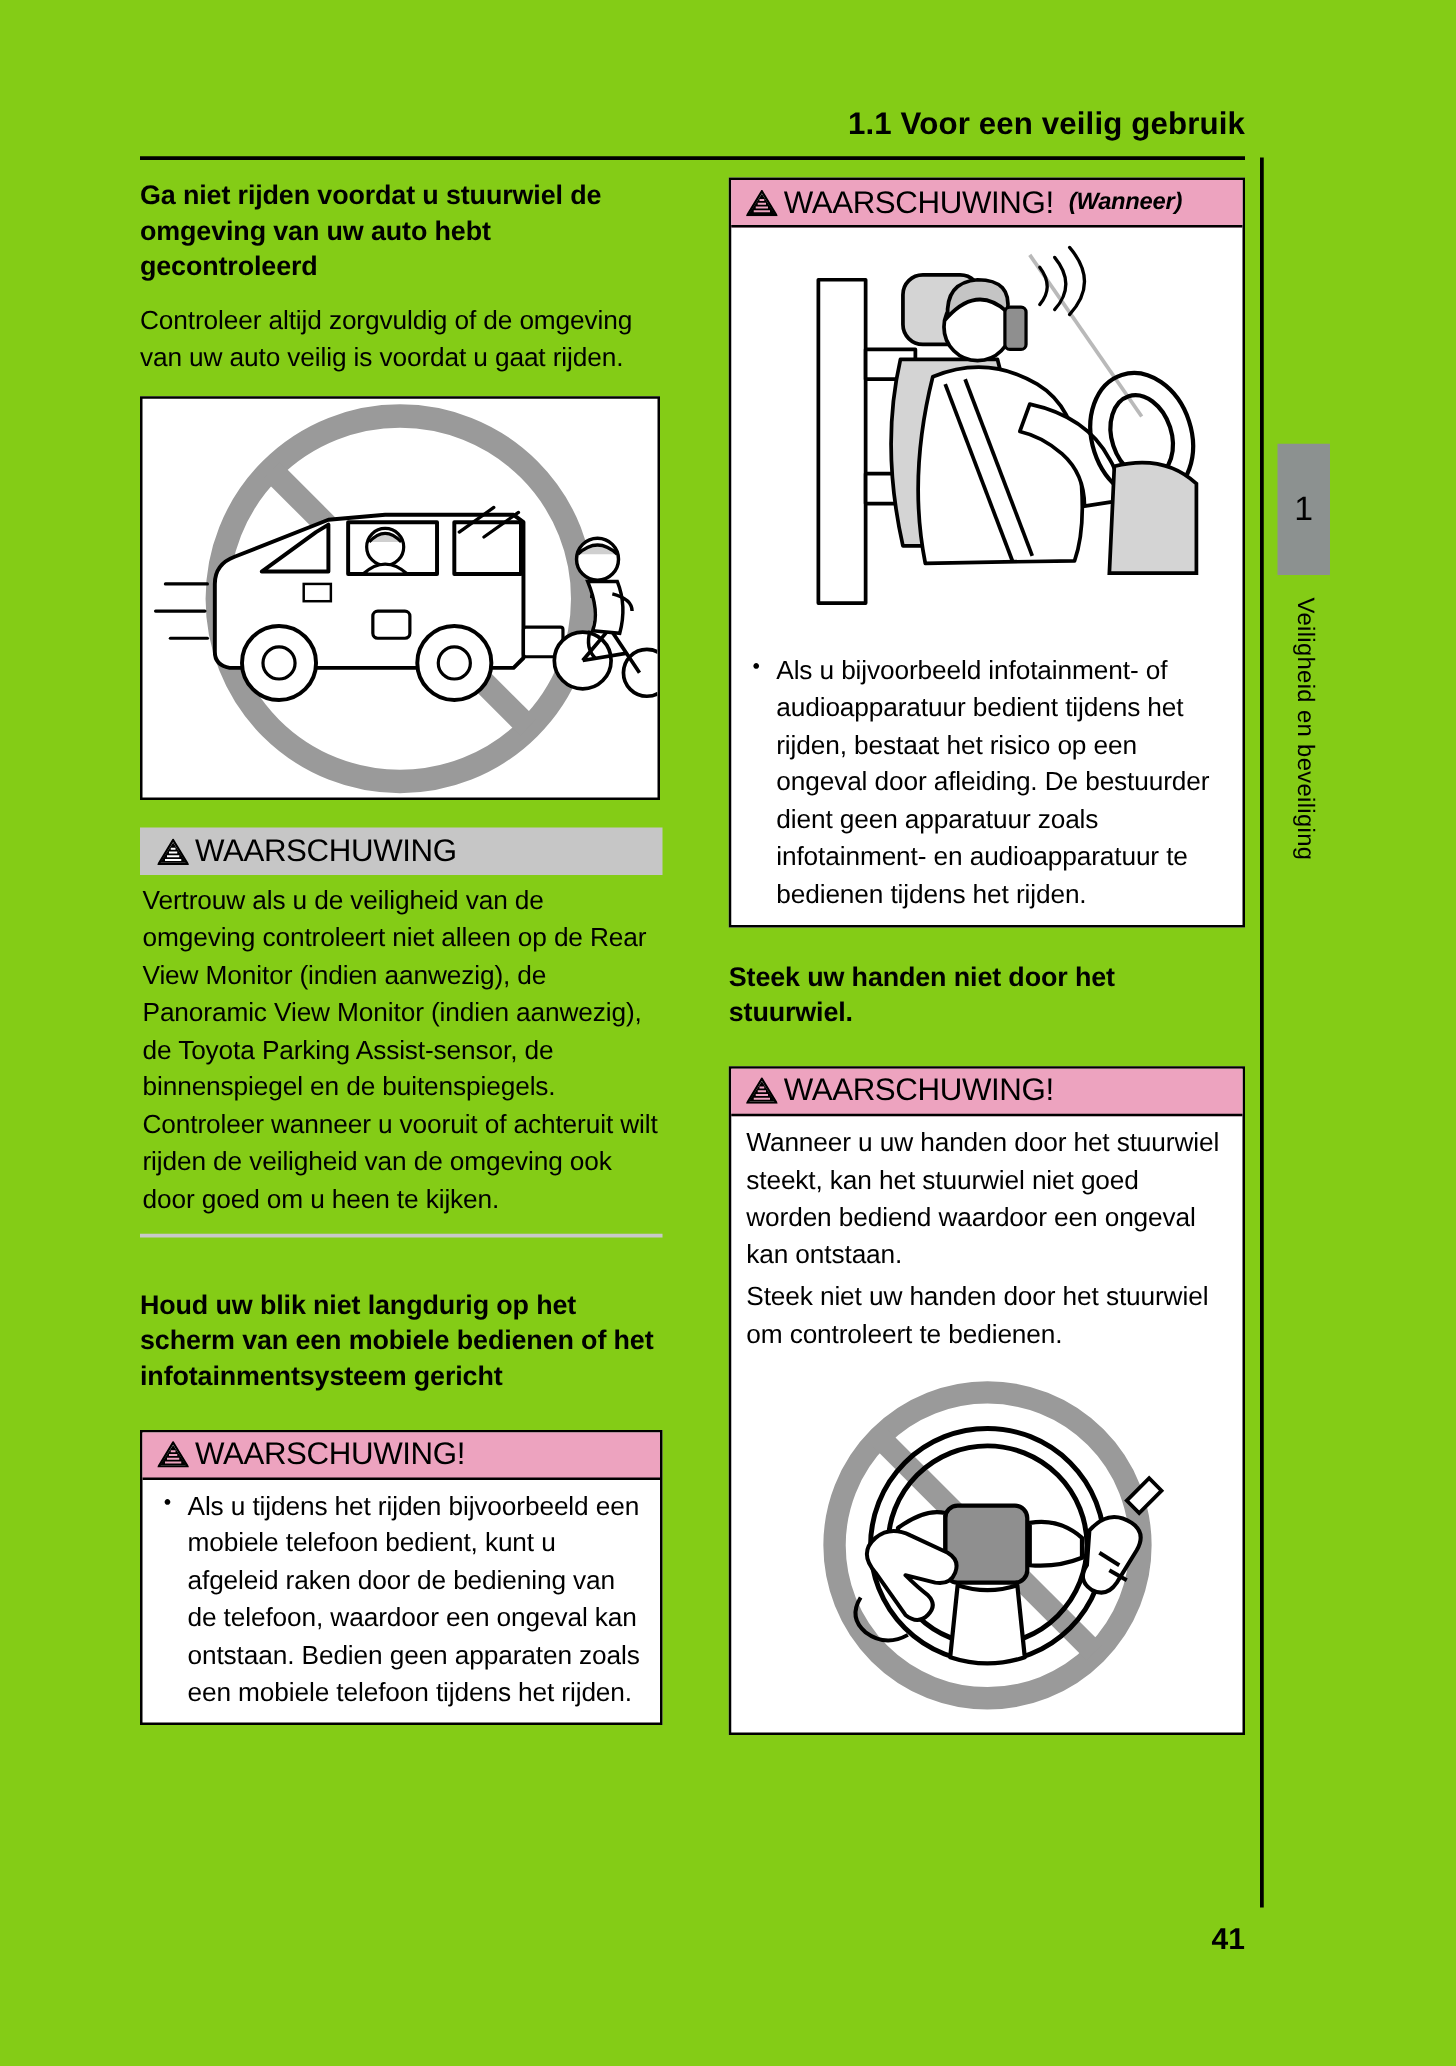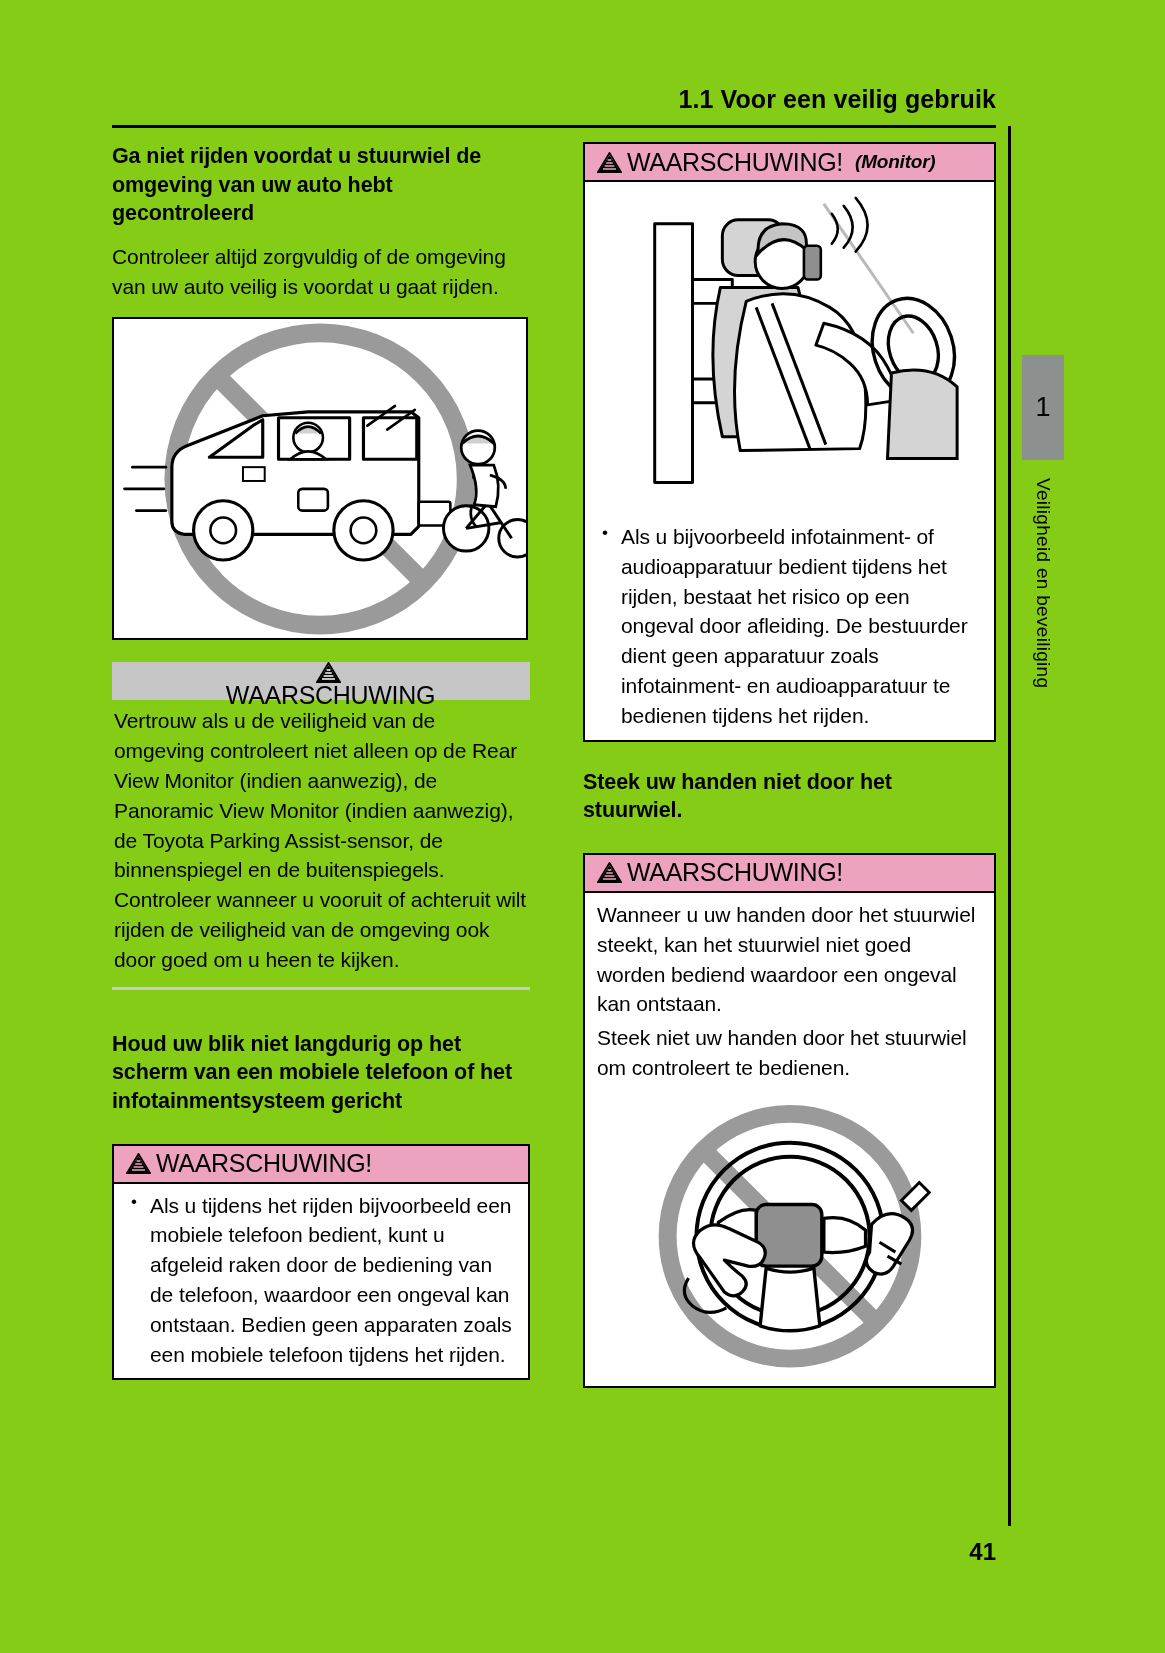--- a/index.html
+++ b/index.html
@@ -81,21 +81,20 @@
   .figure svg { display: block; width: 100%; height: 100%; }
 
   
   .warn-gray-head {
     background: #c6c6c6;
     height: 38px;
     display: flex;
     align-items: center;
     padding-left: 14px;
     box-sizing: border-box;
-    flex-direction: column;
   }
   .warn-gray-body {
     padding: 6px 2px 8px 2px;
   }
   .warn-gray-rule {
     height: 3px;
     background: #c9c9c9;
     margin-top: 4px;
   }
 
@@ -306,21 +305,21 @@
           </g>
         </svg>
         <span class="warn-title">WAARSCHUWING</span>
       </div>
       <div class="warn-gray-body">
         <p class="body-text">Vertrouw als u de veiligheid van de omgeving controleert niet alleen op de Rear View Monitor (indien aanwezig), de Panoramic View Monitor (indien aanwezig), de Toyota Parking Assist-sensor, de binnenspiegel en de buitenspiegels. Controleer wanneer u vooruit of achteruit wilt rijden de veiligheid van de omgeving ook door goed om u heen te kijken.</p>
       </div>
       <div class="warn-gray-rule"></div>
     </div>
 
-    <h2 class="sec-head" style="margin-top:40px;margin-bottom:0;">Houd uw blik niet langdurig op het scherm van een mobiele telefoon of het infotainmentsysteem gericht</h2>
+    <h2 class="sec-head" style="margin-top:40px;margin-bottom:0;">Houd uw blik niet langdurig op het scherm van een mobiele bedienen of het infotainmentsysteem gericht</h2>
 
     <div class="warn-pink" style="margin-top:28px;">
       <div class="warn-pink-head">
         <svg class="tri-icon" viewBox="0 0 25 21">
           <path d="M12.5 1 L24 20 L1 20 Z" fill="#ffffff" stroke="#000000" stroke-width="1.8"></path>
           <path d="M12.5 3 L23 19.2 L2 19.2 Z" fill="#000000"></path>
           <g stroke="#eda3bf" stroke-width="1.5">
             <line x1="6" y1="17" x2="19" y2="17"></line>
             <line x1="7.6" y1="14" x2="17.4" y2="14"></line>
             <line x1="9.2" y1="11" x2="15.8" y2="11"></line>
@@ -346,21 +345,21 @@
           <path d="M12.5 1 L24 20 L1 20 Z" fill="#ffffff" stroke="#000000" stroke-width="1.8"></path>
           <path d="M12.5 3 L23 19.2 L2 19.2 Z" fill="#000000"></path>
           <g stroke="#eda3bf" stroke-width="1.5">
             <line x1="6" y1="17" x2="19" y2="17"></line>
             <line x1="7.6" y1="14" x2="17.4" y2="14"></line>
             <line x1="9.2" y1="11" x2="15.8" y2="11"></line>
             <line x1="10.6" y1="8" x2="14.4" y2="8"></line>
           </g>
         </svg>
         <span class="warn-title">WAARSCHUWING!</span>
-        <span class="warn-cont">(Monitor)</span>
+        <span class="warn-cont">(Wanneer)</span>
       </div>
       <div class="warn-pink-body" style="padding-top:2px;">
 
         <div style="width:100%;height:330px;">
           <svg viewBox="0 0 389 330" xmlns="http://www.w3.org/2000/svg">
 
             <g fill="#ffffff" stroke="#000000" stroke-width="3" stroke-linejoin="round">
               <path d="M58 40 L96 40 L96 300 L58 300 Z" fill="#ffffff"></path>
               <path d="M96 96 L136 96 L136 120 L96 120 Z"></path>
               <path d="M96 196 L136 196 L136 220 L96 220 Z"></path>

